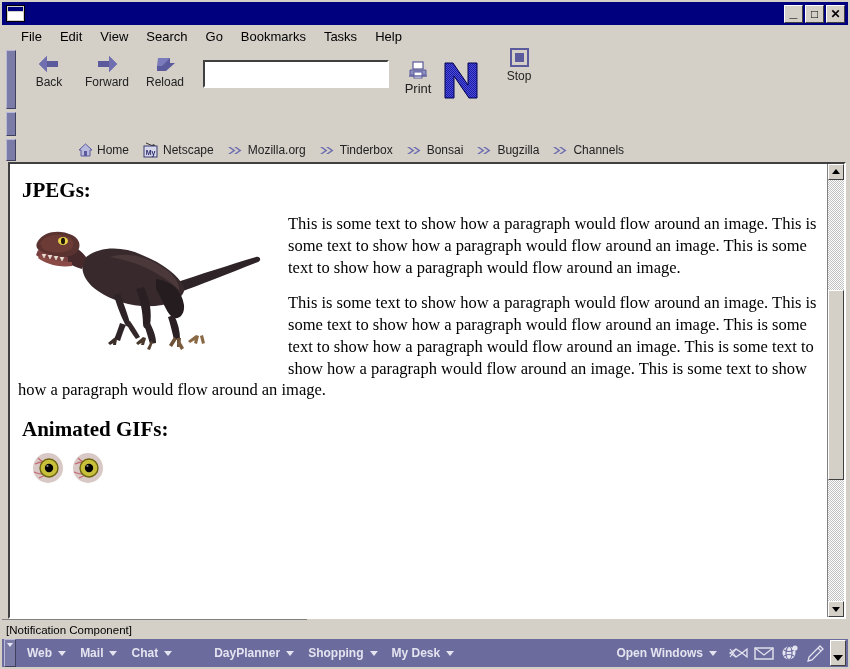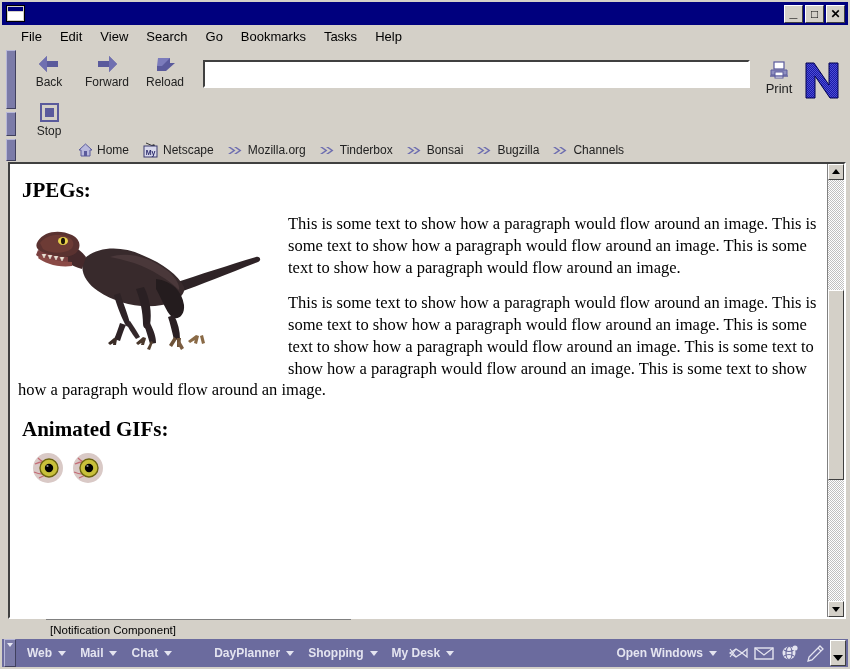--- a/index.html
+++ b/index.html
@@ -39,21 +39,21 @@
   .menuitem{font-size:13px;color:#000;padding:2px 9px;cursor:default;white-space:nowrap;}
 
   
   .toolwrap{display:flex;background:#d4d0c8;border-left:2px solid #d4d0c8;
             border-right:2px solid #d4d0c8;height:90px;box-sizing:border-box;}
   .graborner{width:9px;margin:2px 2px 2px 4px;display:flex;flex-direction:column;gap:3px;}
   .grab{width:8px;flex:1;background:#7b7ba8;
         border-top:1px solid #b8b8d8;border-left:1px solid #b8b8d8;
         border-right:1px solid #40405e;border-bottom:1px solid #40405e;}
   .grab.small{flex:0 0 22px;position:relative;}
-  .toolmain{flex:1;display:flex;flex-direction:column;}
+  .toolmain{flex:1;display:flex;flex-direction:row;}
   .toolrow1{display:flex;align-items:flex-start;height:58px;}
   .navbtns{display:flex;padding-left:6px;padding-top:6px;gap:6px;}
   .navbtn{width:52px;display:flex;flex-direction:column;align-items:center;cursor:default;}
   .navbtn .lbl{font-size:12px;color:#222;margin-top:1px;}
   .stoprow{display:flex;padding-left:6px;}
   .urlbox{flex:1;margin:12px 8px 0 12px;height:28px;background:#fff;
           border-top:2px solid #404040;border-left:2px solid #404040;
           border-right:2px solid #fff;border-bottom:2px solid #fff;
           box-sizing:border-box;display:flex;align-items:center;}
   .urlinput{border:0;outline:none;width:100%;height:22px;font-size:13px;
@@ -100,21 +100,21 @@
     background-image:linear-gradient(45deg,#fff 25%,transparent 25%,transparent 75%,#fff 75%),
                      linear-gradient(45deg,#fff 25%,transparent 25%,transparent 75%,#fff 75%);
     background-size:2px 2px;background-position:0 0,1px 1px;background-color:#c0c0c0;}
   .sthumb{position:absolute;left:0;right:0;background:#d4d0c8;
           border-top:1px solid #fff;border-left:1px solid #fff;
           border-right:1px solid #404040;border-bottom:1px solid #404040;
           box-sizing:border-box;cursor:default;}
 
   
   .statuswrap{height:20px;display:flex;align-items:stretch;background:#d4d0c8;
-              border-left:2px solid #d4d0c8;border-right:2px solid #d4d0c8;box-sizing:border-box;margin-left:44px;}
+              border-left:2px solid #d4d0c8;border-right:2px solid #d4d0c8;box-sizing:border-box;}
   .stcell{font-size:11.5px;color:#000;display:flex;align-items:center;padding:0 4px;
           border-top:1px solid #808080;box-sizing:border-box;}
   .stcell.a{width:305px;}
   .stcell.b{flex:1;padding-left:12px;}
 
   
   .taskbar{height:30px;background:#6b6b9e;display:flex;align-items:center;
            border-left:2px solid #d4d0c8;border-right:2px solid #d4d0c8;
            border-bottom:2px solid #d4d0c8;box-sizing:border-box;}
   .tgrab{width:10px;height:26px;margin:0 4px 0 2px;background:#7b7ba8;

